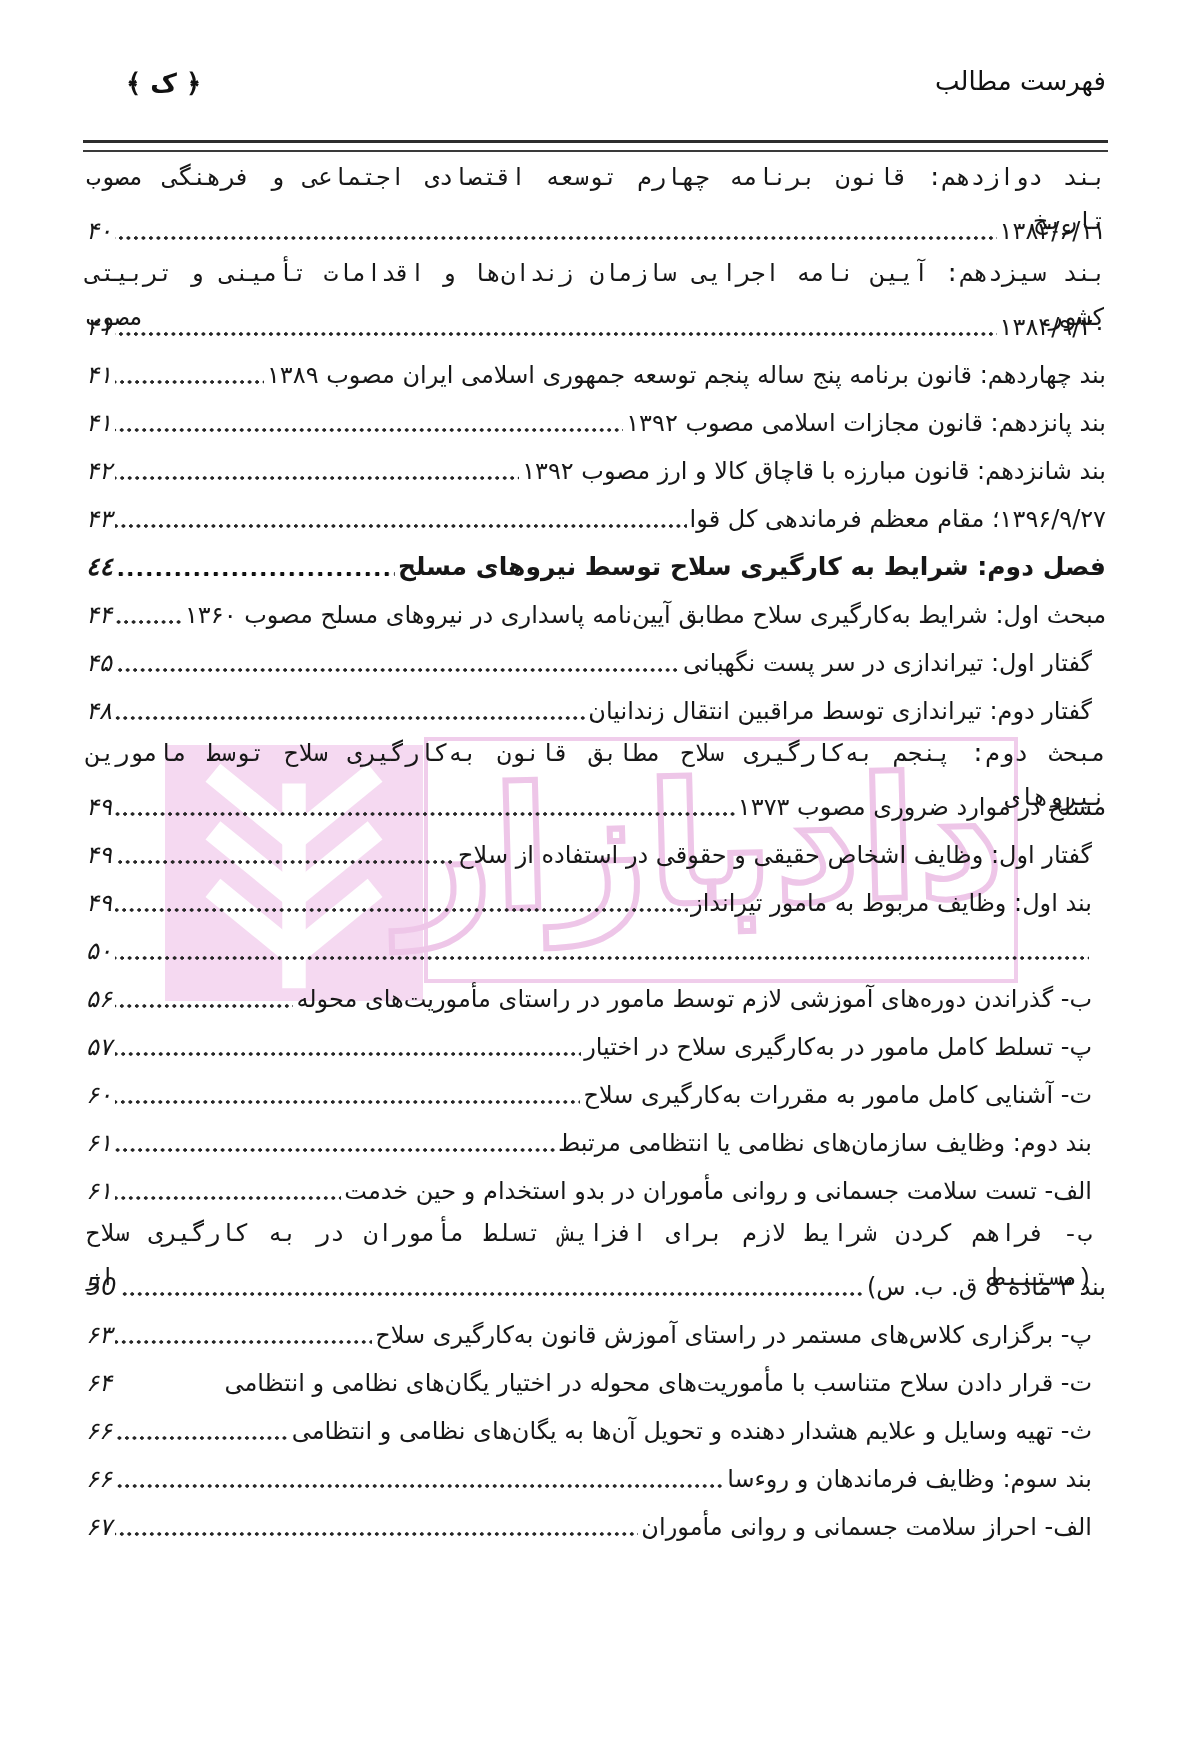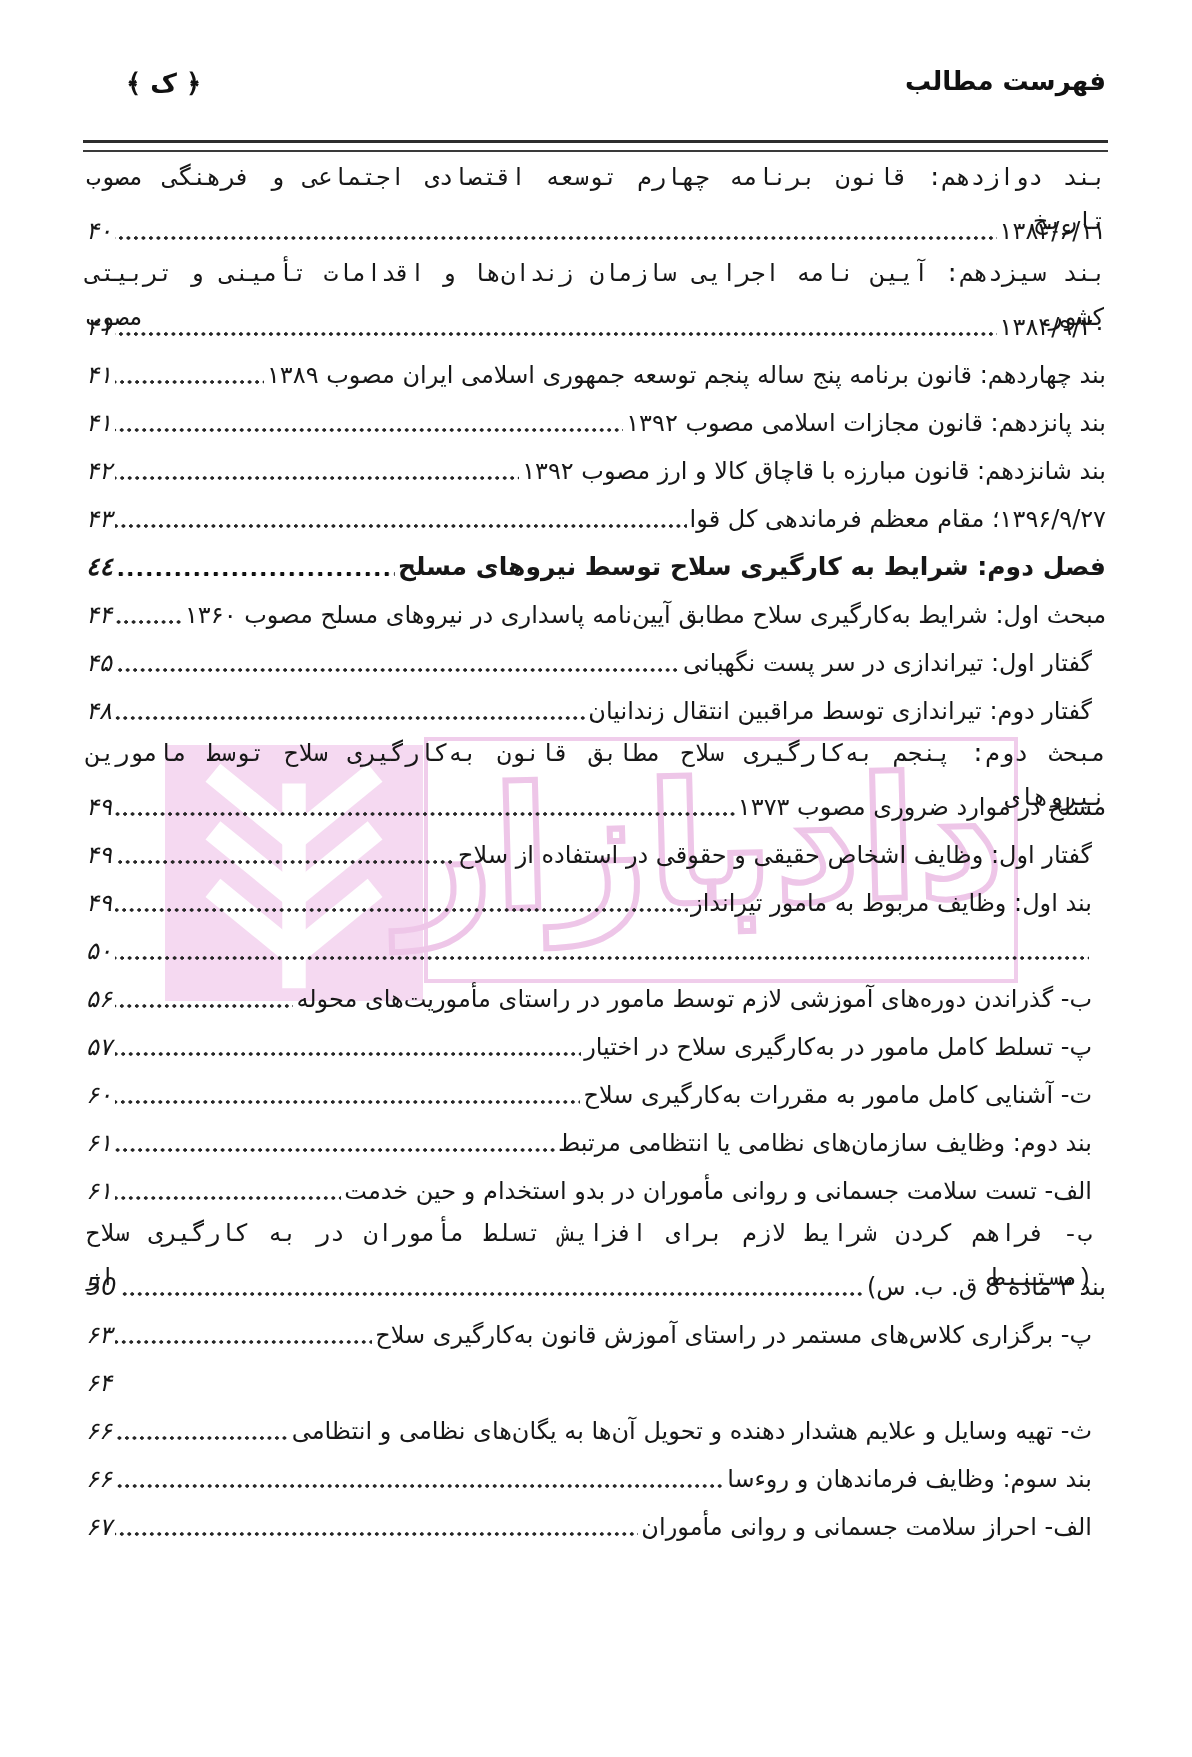--- a/index.html
+++ b/index.html
@@ -1,21 +1,21 @@
 <!DOCTYPE html>
 <html dir="rtl" lang="fa"><head>
 <meta charset="utf-8">
 <style>
   html,body{margin:0;padding:0;background:#e8e8e8;}
   body{font-family:"DejaVu Sans",sans-serif;}
   .page{position:relative;width:1192px;height:1757px;background:#ffffff;margin:0 auto;overflow:hidden;direction:rtl;}
 
   
   .hdr{position:absolute;top:62px;right:86px;left:86px;height:46px;}
-  .hdr .title{position:absolute;right:0;top:4px;font-size:26px;font-weight:bold;color:#111;}
+  .hdr .title{position:absolute;right:0;top:4px;font-size:26px;font-weight:normal;color:#111;}
   .hdr .marker{position:absolute;left:40px;top:6px;font-size:26px;font-weight:bold;color:#111;letter-spacing:4px;}
   .rule{position:absolute;top:140px;right:84px;left:83px;height:7px;
         border-top:3px solid #2d2d2d;border-bottom:2px solid #3a3a3a;}
 
   
   .wm{position:absolute;pointer-events:none;}
   .wm-rect{left:165px;top:745px;width:258px;height:256px;background:#f5d9f1;}
   .wm-rect svg{display:block;width:100%;height:100%;}
   .wm-frame{left:424px;top:737px;width:586px;height:238px;border:4px solid #f0cdeb;}
   .wm-text{left:360px;top:595px;width:680px;height:500px;line-height:500px;text-align:center;
@@ -168,20 +168,21 @@
         <span class="t">بند ۳ ماده 8 ق. ب. س)</span>
         <span class="dots"></span>
         <span class="p">50</span>
       </div>
       <div class="row ind">
         <span class="t">پ- برگزاری کلاس‌های مستمر در راستای آموزش قانون به‌کارگیری سلاح</span>
         <span class="dots"></span>
         <span class="p">۶۳</span>
       </div>
       <div class="row ind">
+        <span class="t">ت- قرار دادن سلاح متناسب با مأموریت‌های محوله در اختیار یگان‌های نظامی و انتظامی</span>
         <span class="gap"></span>
         <span class="p">۶۴</span>
       </div>
       <div class="row ind">
         <span class="t">ث- تهیه وسایل و علایم هشدار دهنده و تحویل آن‌ها به یگان‌های نظامی و انتظامی</span>
         <span class="dots"></span>
         <span class="p">۶۶</span>
       </div>
       <div class="row ind">
         <span class="t">بند سوم: وظایف فرماندهان و روءسا</span>

